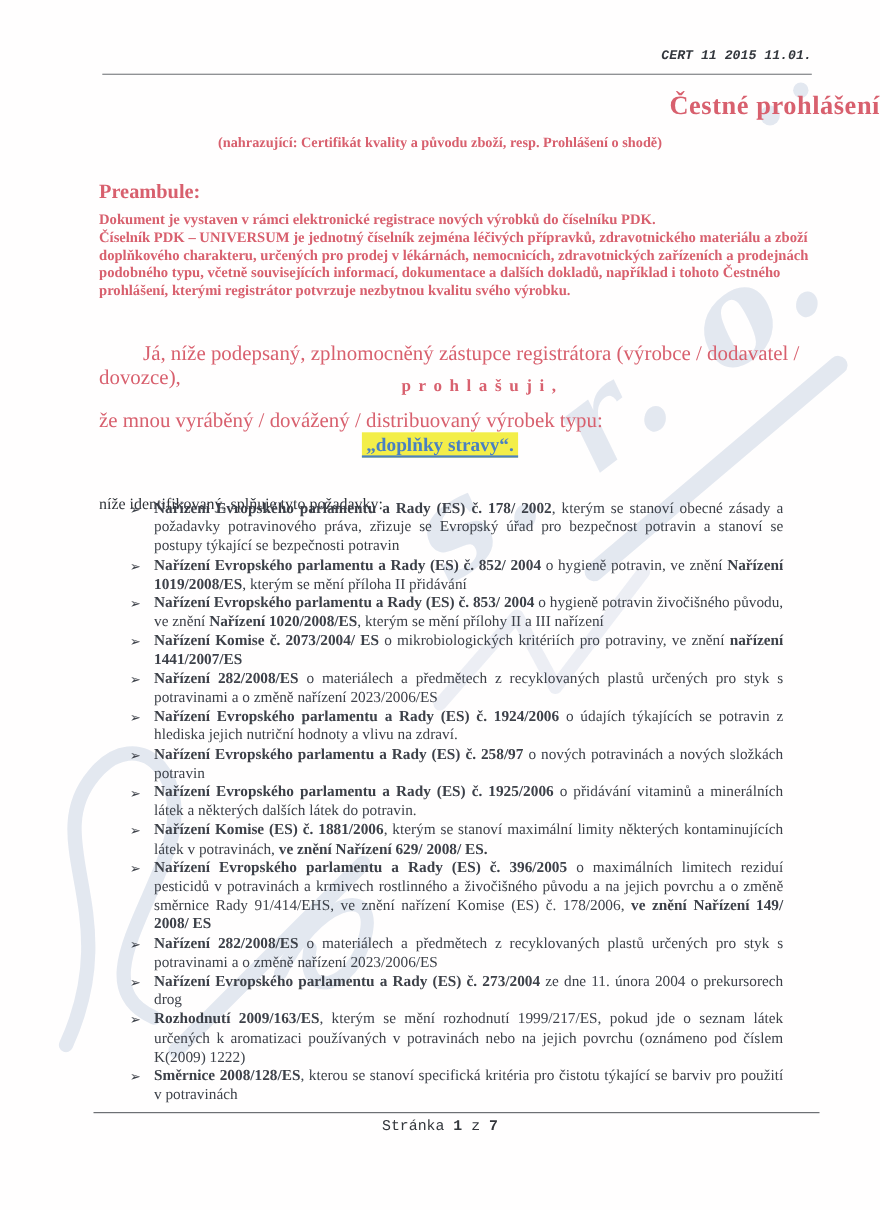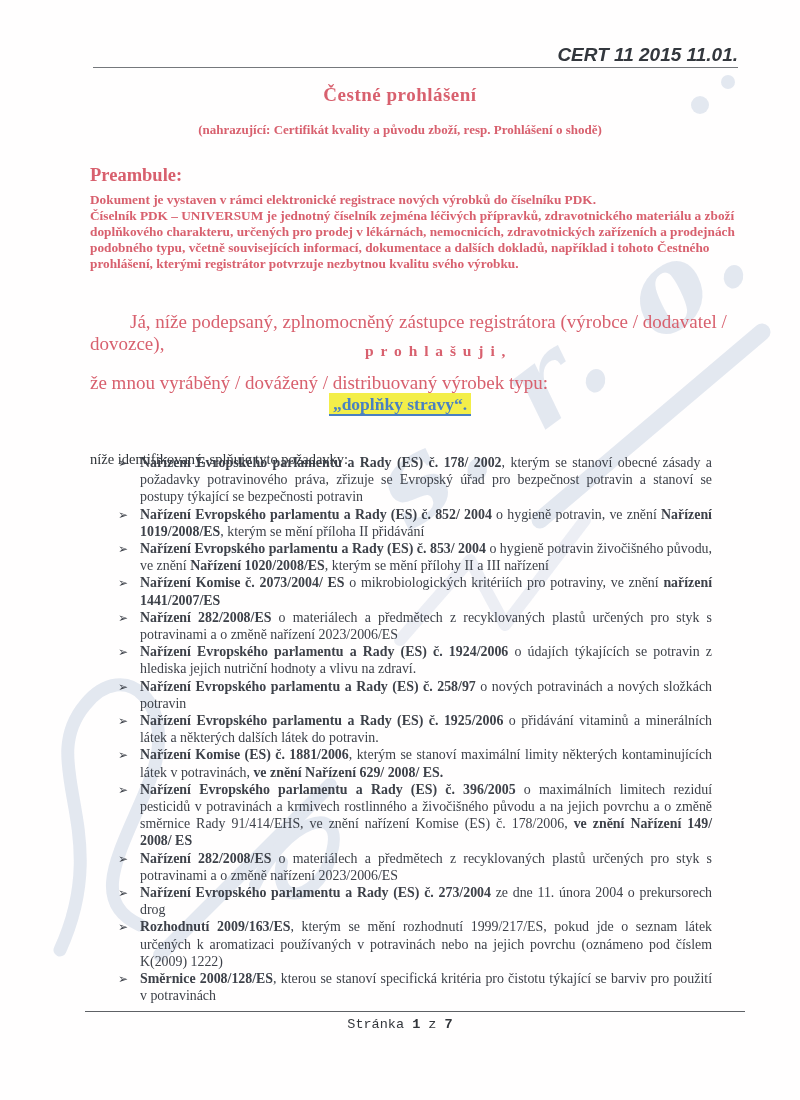--- a/index.html
+++ b/index.html
@@ -7,28 +7,28 @@
     position:relative; width:800px; height:1100px; background:#fffefe;
     overflow:hidden; font-family:"Liberation Serif", serif;
   }
   .wm { position:absolute; left:0; top:0; width:800px; height:1100px; opacity:.9; }
   .wm text { fill:var(--wm,#e1e6ef); }
   .wm path { stroke:var(--wm,#e1e6ef); fill:none; stroke-linecap:round; stroke-linejoin:round; }
   .wm circle { fill:var(--wm,#e1e6ef); }
 
   .hdr {
     position:absolute; top:44px; right:62px;
-    font-family:Liberation Sans, sans-serif; font-style:italic; font-weight:bold;
-    font-size:19px; color:#33373d;text-align:center;
+    font-family:Liberation Mono, monospace; font-style:italic; font-weight:bold;
+    font-size:12px; color:#33373d;text-align:center;
   }
   .hdr-rule { position:absolute; top:67px; left:93px; width:645px; border-top:1.6px solid #75787c; }
 
   .title {
-    position:absolute; top:84px; left:0; width:100%; margin:0; text-align:center;
-    font-size:19px; font-weight:bold; color:var(--red,#d8606e); letter-spacing:.5px;
+    position:absolute; top:84px; left:0; width:100%; margin:0; text-align:right;
+    font-size:24px; font-weight:bold; color:var(--red,#d8606e); letter-spacing:.5px;
   }
   .subtitle {
     position:absolute; top:122px; left:0; width:100%; text-align:center;
     font-weight:bold; font-size:13px; color:var(--red,#d8606e);
   }
 
   .pre-h { position:absolute; top:165px; left:90px; font-size:18.5px; font-weight:bold; color:var(--red,#d8606e); }
   .pre-body {
     position:absolute; top:192px; left:90px; width:660px;
     font-size:13.3px; line-height:15.9px; font-weight:bold; color:var(--red,#d8606e);

